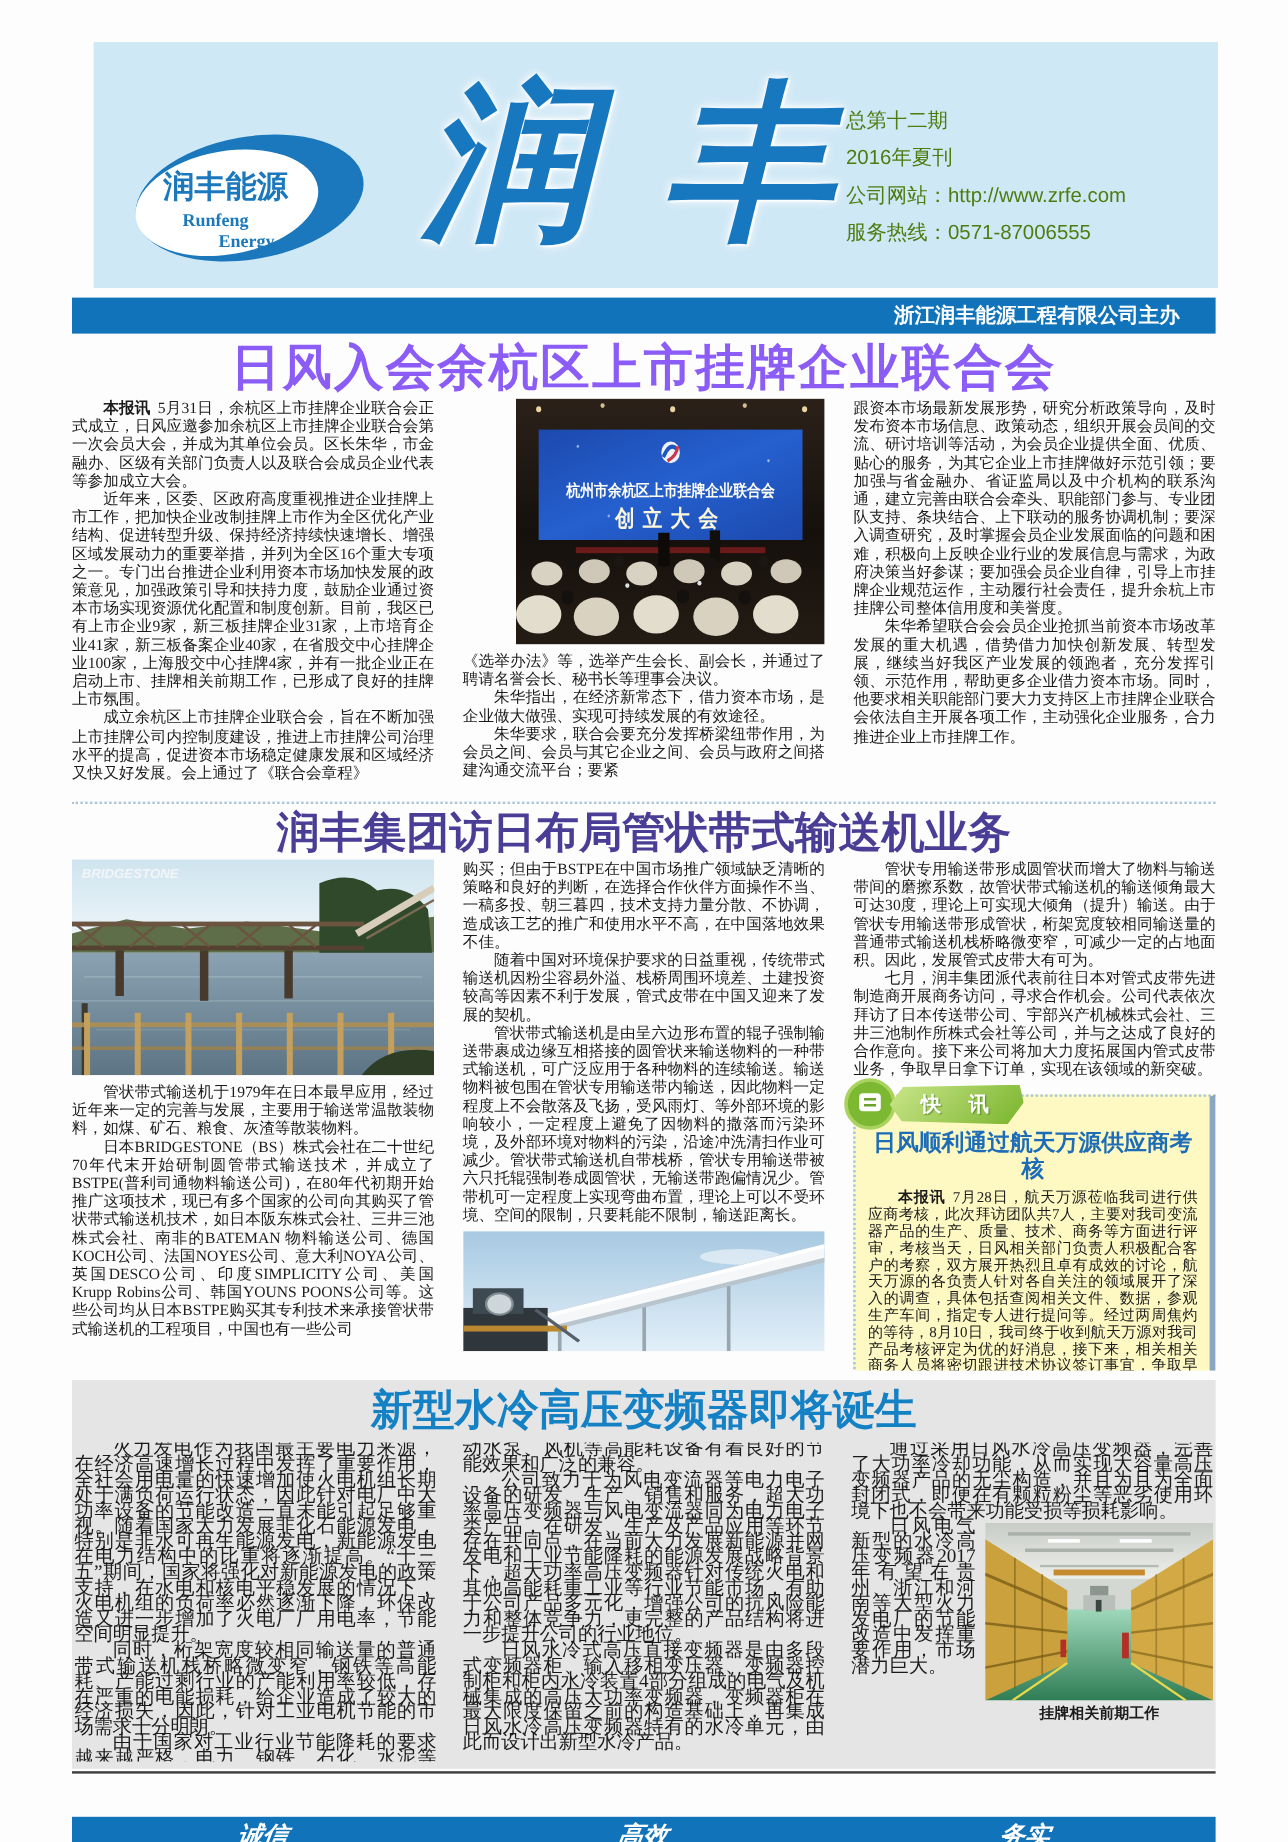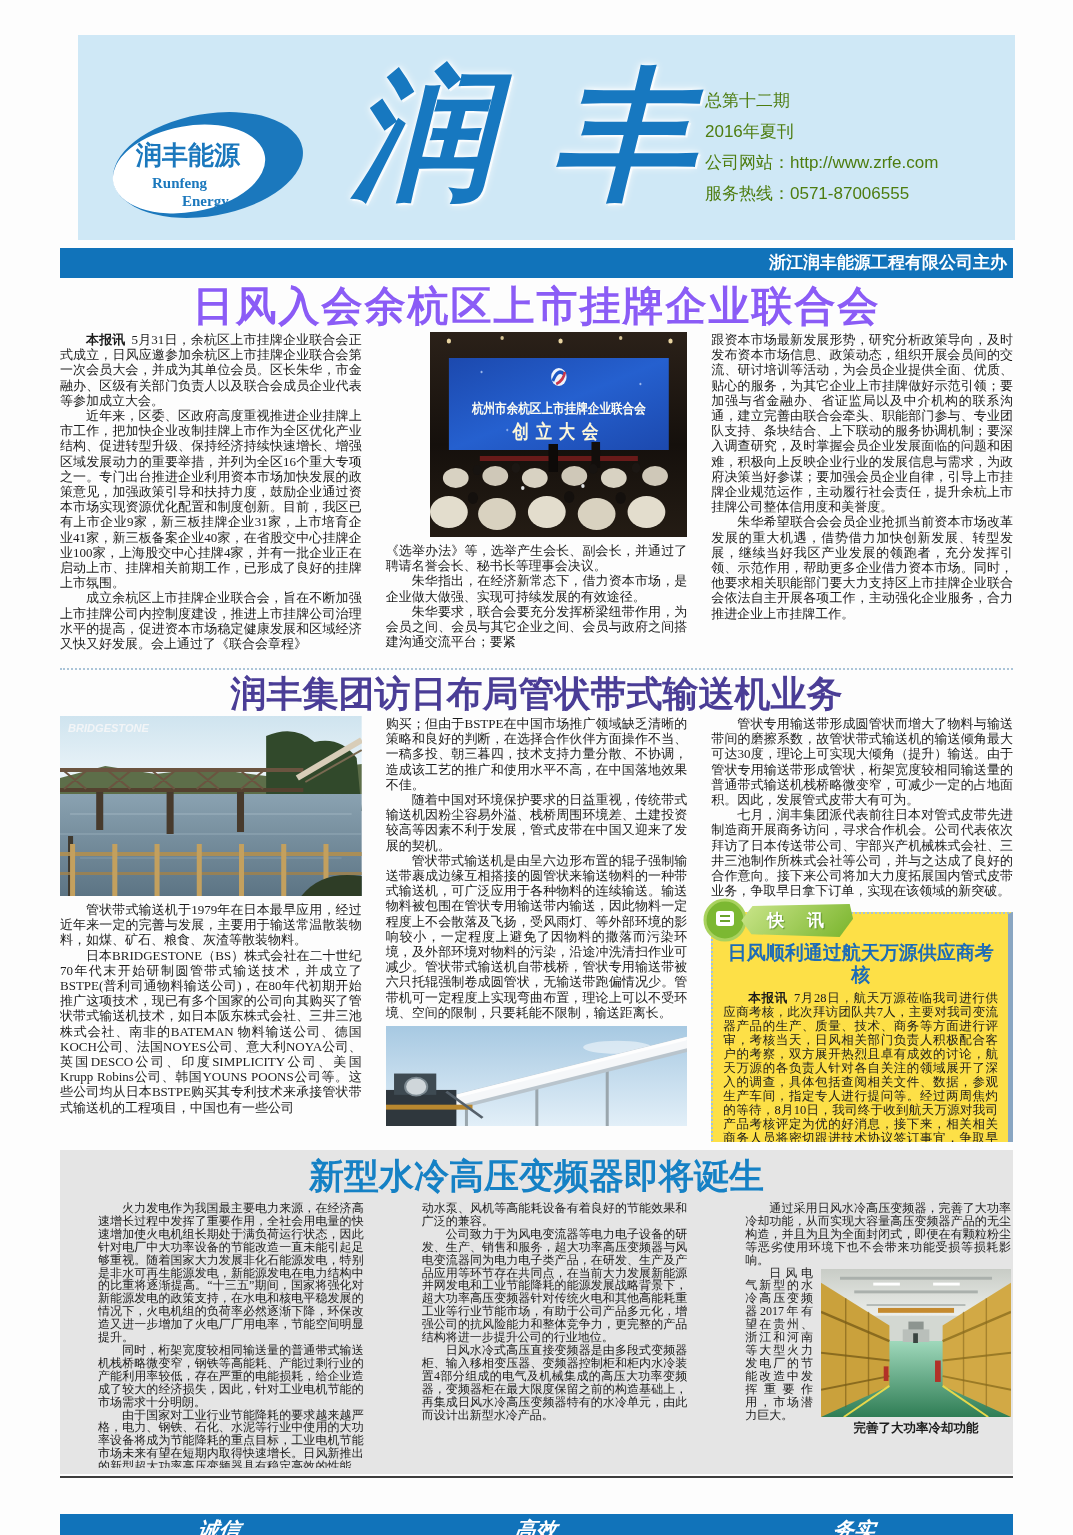--- a/index.html
+++ b/index.html
@@ -14,21 +14,21 @@
                color:#1778c0;font-weight:bold;font-style:italic;font-size:142px;line-height:190px;
                text-shadow:0 0 4px #fff,0 0 10px #fff,2px 2px 0 rgba(255,255,255,.7);}
   .paper-title .tchar{display:inline-block;}
   .paper-title .tchar:first-child{margin-right:58px;}
   .issue-info{position:absolute;right:18px;top:50px;width:292px;
               font-family:"Liberation Sans","DejaVu Sans",sans-serif;
               font-size:17px;line-height:31px;color:#4d7c0f;font-weight:500;}
 
   .organizer-bar{margin:8px 60px 0;height:30px;background:#1173ba;color:#fff;
                  font-family:"Liberation Sans","DejaVu Sans",sans-serif;font-weight:bold;
-                 font-size:17px;line-height:30px;text-align:right;padding-right:6px;box-sizing:border-box;}
+                 font-size:17px;line-height:30px;text-align:right;padding-right:30px;box-sizing:border-box;}
 
   
   .mid{margin:0 60px;}
   .headline{margin:0;text-align:center;font-family:"Liberation Sans","DejaVu Sans",sans-serif;font-weight:900;}
   .headline.red{color:#8b5cf6;font-size:41px;line-height:52px;letter-spacing:2px;
                 text-shadow:1px 1px 0 #fff,-1px -1px 0 #fff;margin-top:2px;}
   .headline.purple{color:#4a3d96;font-size:36px;line-height:44px;margin-top:2px;}
   .headline.blue{color:#1581c5;font-size:35px;line-height:44px;}
   .cols{display:flex;gap:24px;overflow:hidden;}
   .col{flex:1 1 0;min-width:0;}
@@ -54,28 +54,28 @@
   
   .flash{position:relative;margin-top:14px;}
   .flash-badges{position:absolute;left:-8px;top:-14px;display:flex;align-items:center;z-index:2;}
   .flash-circle{width:44px;height:44px;display:block;}
   .flash-ribbon{margin-left:-6px;background:linear-gradient(135deg,#cbe68b,#79b42c);
       color:#fff;font-family:"Liberation Sans","DejaVu Sans",sans-serif;font-weight:bold;
       font-size:17px;letter-spacing:9px;padding:5px 20px 5px 26px;
       clip-path:polygon(0% 50%,10% 6%,97% 0%,100% 45%,88% 100%,9% 92%);
       text-shadow:1px 1px 1px rgba(60,110,20,.6);}
   .flash-box{border:2px dotted #a3c2da;border-right:5px solid #8aa6c2;border-bottom:5px solid #6d8fb3;
-      background:#fde047;padding:28px 10px 8px;box-sizing:border-box;}
+      background:#fef9c3;padding:28px 10px 8px;box-sizing:border-box;}
   .flash-box h3{margin:0 0 5px;text-align:center;color:#1d6cb7;
       font-family:"Liberation Sans","DejaVu Sans",sans-serif;font-size:19px;line-height:22px;}
   .flash-box .p{font-size:12.5px;line-height:14px;}
 
   
   .beige{margin:8px 60px 0;background:#e5e5e5;padding:4px 2px 6px;box-sizing:border-box;}
-  .article-3 .p{font-size:12px;line-height:12.9px;margin-left:36px;}
+  .article-3 .p{font-size:16px;line-height:12.9px;}
   .article-3 .cols{gap:22px;margin-top:4px;}
 
   
   .end-line{margin:2px 60px 0;border-top:2px solid #3d3d3d;height:0;}
   .values-bar{margin:36px 60px 0;height:31px;background:#1173ba;display:flex;
       justify-content:space-around;align-items:center;}
   .value{color:#fff;font-family:"DejaVu Serif","Liberation Serif",serif;
       font-style:italic;font-weight:bold;font-size:21px;transform:skewX(-8deg);}
 </style>
 </head>
@@ -333,21 +333,21 @@
             <line x1="200" y1="124" x2="128" y2="110" stroke="#9a7a26" stroke-width="2"></line>
             <line x1="174" y1="30" x2="174" y2="142" stroke="#8a6b1f" stroke-width="1.5" opacity="0.6"></line>
             <line x1="150" y1="44" x2="150" y2="130" stroke="#8a6b1f" stroke-width="1.5" opacity="0.6"></line>
             <rect x="86" y="62" width="28" height="13" fill="#b9bfba"></rect>
             <rect x="120" y="94" width="6" height="22" fill="#b23127"></rect>
             <rect x="66" y="100" width="5" height="15" fill="#b23127"></rect>
             <line x1="72" y1="120" x2="24" y2="152" stroke="#e8d84a" stroke-width="2"></line>
             <line x1="128" y1="120" x2="176" y2="152" stroke="#e8d84a" stroke-width="2"></line>
             <rect x="97" y="66" width="5" height="10" fill="#3a4440"></rect>
           </svg>
-          <figcaption>完善了大功率冷却功能</figcaption>
+          <figcaption>挂牌相关前期工作</figcaption>
         </figure>
         <p class="p">日风电气新型的水冷高压变频器2017年有望在贵州、浙江和河南等大型火力发电厂的节能改造中发挥重要作用，市场潜力巨大。</p>
       </div>
     </div>
   </section>
 
   <div class="end-line"></div>
 
   <footer class="values-bar">
     <span class="value">诚信</span>

